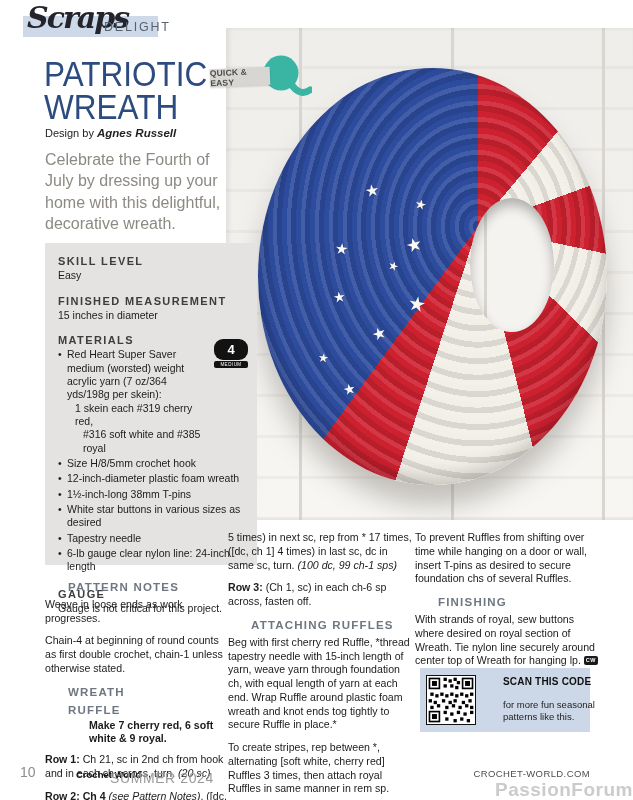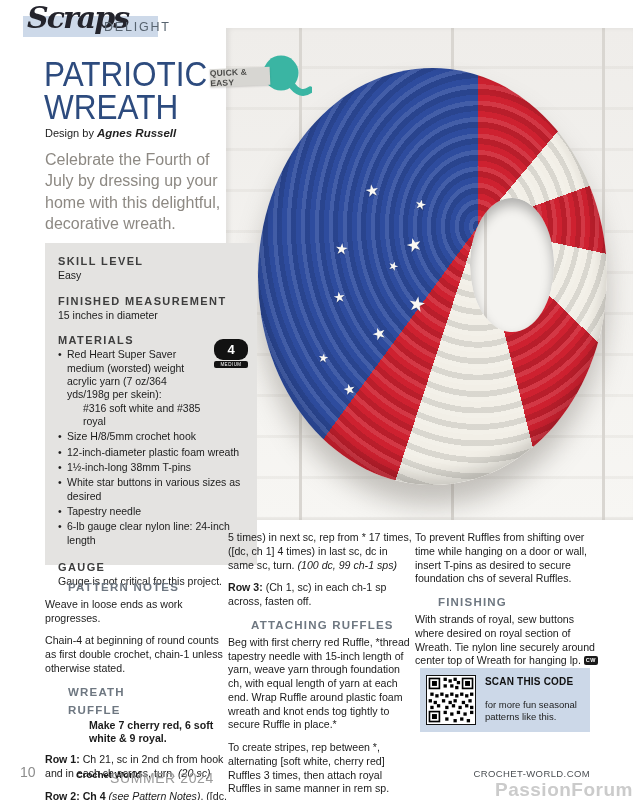--- a/index.html
+++ b/index.html
@@ -75,21 +75,21 @@
   .wreath-hole { position:absolute; left:212px; top:130px; width:84px; height:134px; border-radius:50%;
     background-color:#f4f3f0;
     background-image:linear-gradient(90deg, rgba(0,0,0,0) 14px, #d9d6d1 14px, #d9d6d1 17px, rgba(0,0,0,0) 17px);
     box-shadow:inset 0 7px 12px rgba(0,0,0,.28);
   }
   .star { position:absolute; color:#faf8f3; text-shadow:0 1px 1px rgba(0,0,0,.25); line-height:1; }
 
   
   .scan-box { left:420px; top:668px; width:170px; height:64px; background:#ccd8e8; padding:7px 6px 6px 6px; display:flex; }
   .qr { width:50px; height:50px; background:#fff; border:1px solid #111; flex:0 0 auto; }
-  .scan-text { padding-left:9px; padding-top:1px; }
+  .scan-text { padding-left:27px; padding-top:1px; }
   .scan-title { font-size:10px; font-weight:bold; color:#101010; letter-spacing:.2px; }
   .scan-sub { font-size:9.5px; line-height:1.3; color:#1d1d1d; margin-top:12px; width:96px; }
 
   
   .pg-num { left:20px; top:764px; font-size:14px; color:#8c8c8c; }
   .ft-mag { left:46px; top:769px; font-size:9.5px; font-weight:bold; color:#111;padding-left:30px; }
   .ft-issue { left:110px; top:770px; font-size:14px; letter-spacing:.6px; color:#9a9a9a; }
   .ft-site { left:455px; top:768px; width:135px; text-align:right; font-size:9.5px; letter-spacing:.4px; color:#4b4f53; }
   .watermark { left:495px; top:779px; width:135px; text-align:right; font-size:19px; font-weight:bold; color:#cbcbcb; letter-spacing:.5px; }
 </style>
@@ -135,20 +135,21 @@
   <div class="spec-h">SKILL LEVEL</div>
   <div class="spec-t">Easy</div>
   <div class="spec-gap"></div>
   <div class="spec-h">FINISHED MEASUREMENT</div>
   <div class="spec-t">15 inches in diameter</div>
   <div class="spec-gap"></div>
   <div class="spec-h">MATERIALS</div>
   <ul class="mat-list">
     <li style="padding-right:36px;">
       <span>Red Heart Super Saver medium (worsted) weight acrylic yarn (7 oz/364 yds/198g per skein):</span>
+      <span class="mat-sub">1 skein each #319 cherry red,</span>
       <span class="mat-sub2">#316 soft white and #385 royal</span>
     </li>
     <li>Size H/8/5mm crochet hook</li>
     <li>12-inch-diameter plastic foam wreath</li>
     <li>1½-inch-long 38mm T-pins</li>
     <li>White star buttons in various sizes as desired</li>
     <li>Tapestry needle</li>
     <li>6-lb gauge clear nylon line: 24-inch length</li>
   </ul>
   <div class="yarn-weight">
@@ -166,21 +167,21 @@
   <p><span>Chain-4 at beginning of round counts as first double crochet, chain-1 unless otherwise stated.</span></p>
   <div class="col-h tight">WREATH</div>
   <div class="col-h tight">RUFFLE</div>
   <p style="margin-bottom:7px;margin-left:44px;"><span style="font-weight: bold;">Make 7 cherry red, 6 soft white &amp; 9 royal.</span></p>
   <p><span style="font-weight: bold;">Row 1: </span><span>Ch 21, sc in 2nd ch from hook and in each ch across, turn. </span><span style="font-style: italic;">(20 sc)</span></p>
   <p><span style="font-weight: bold;">Row 2: Ch 4 </span><span style="font-style: italic;">(see Pattern Notes)</span><span>, ([dc, ch 1] 4 times) in same sc as beg ch-4, *([dc, ch 1]</span></p>
 </div>
 
 <div class="abs col mid-col">
   <p><span>5 times) in next sc, rep from * 17 times, ([dc, ch 1] 4 times) in last sc, dc in same sc, turn. </span><span style="font-style: italic;">(100 dc, 99 ch-1 sps)</span></p>
-  <p><span style="font-weight: bold;">Row 3: </span><span>(Ch 1, sc) in each ch-1 sp across, fasten off.</span></p>
+  <p><span style="font-weight: bold;">Row 3: </span><span>(Ch 1, sc) in each ch-6 sp across, fasten off.</span></p>
   <div class="col-h">ATTACHING RUFFLES</div>
   <p><span>Beg with first cherry red Ruffle, *thread tapestry needle with 15-inch length of yarn, weave yarn through foundation ch, with equal length of yarn at each end. Wrap Ruffle around plastic foam wreath and knot ends tog tightly to secure Ruffle in place.*</span></p>
   <p><span>To create stripes, rep between *, alternating [soft white, cherry red] Ruffles 3 times, then attach royal Ruffles in same manner in rem sp.</span></p>
 </div>
 
 <div class="abs col right-col">
   <p><span>To prevent Ruffles from shifting over time while hanging on a door or wall, insert T-pins as desired to secure foundation chs of several Ruffles.</span></p>
   <div class="col-h">FINISHING</div>
   <p><span><span>With strands of royal, sew buttons where desired on royal section of Wreath. Tie nylon line securely around center top of Wreath for hanging lp. </span></span><span class="cw">CW</span></p>
 </div>

